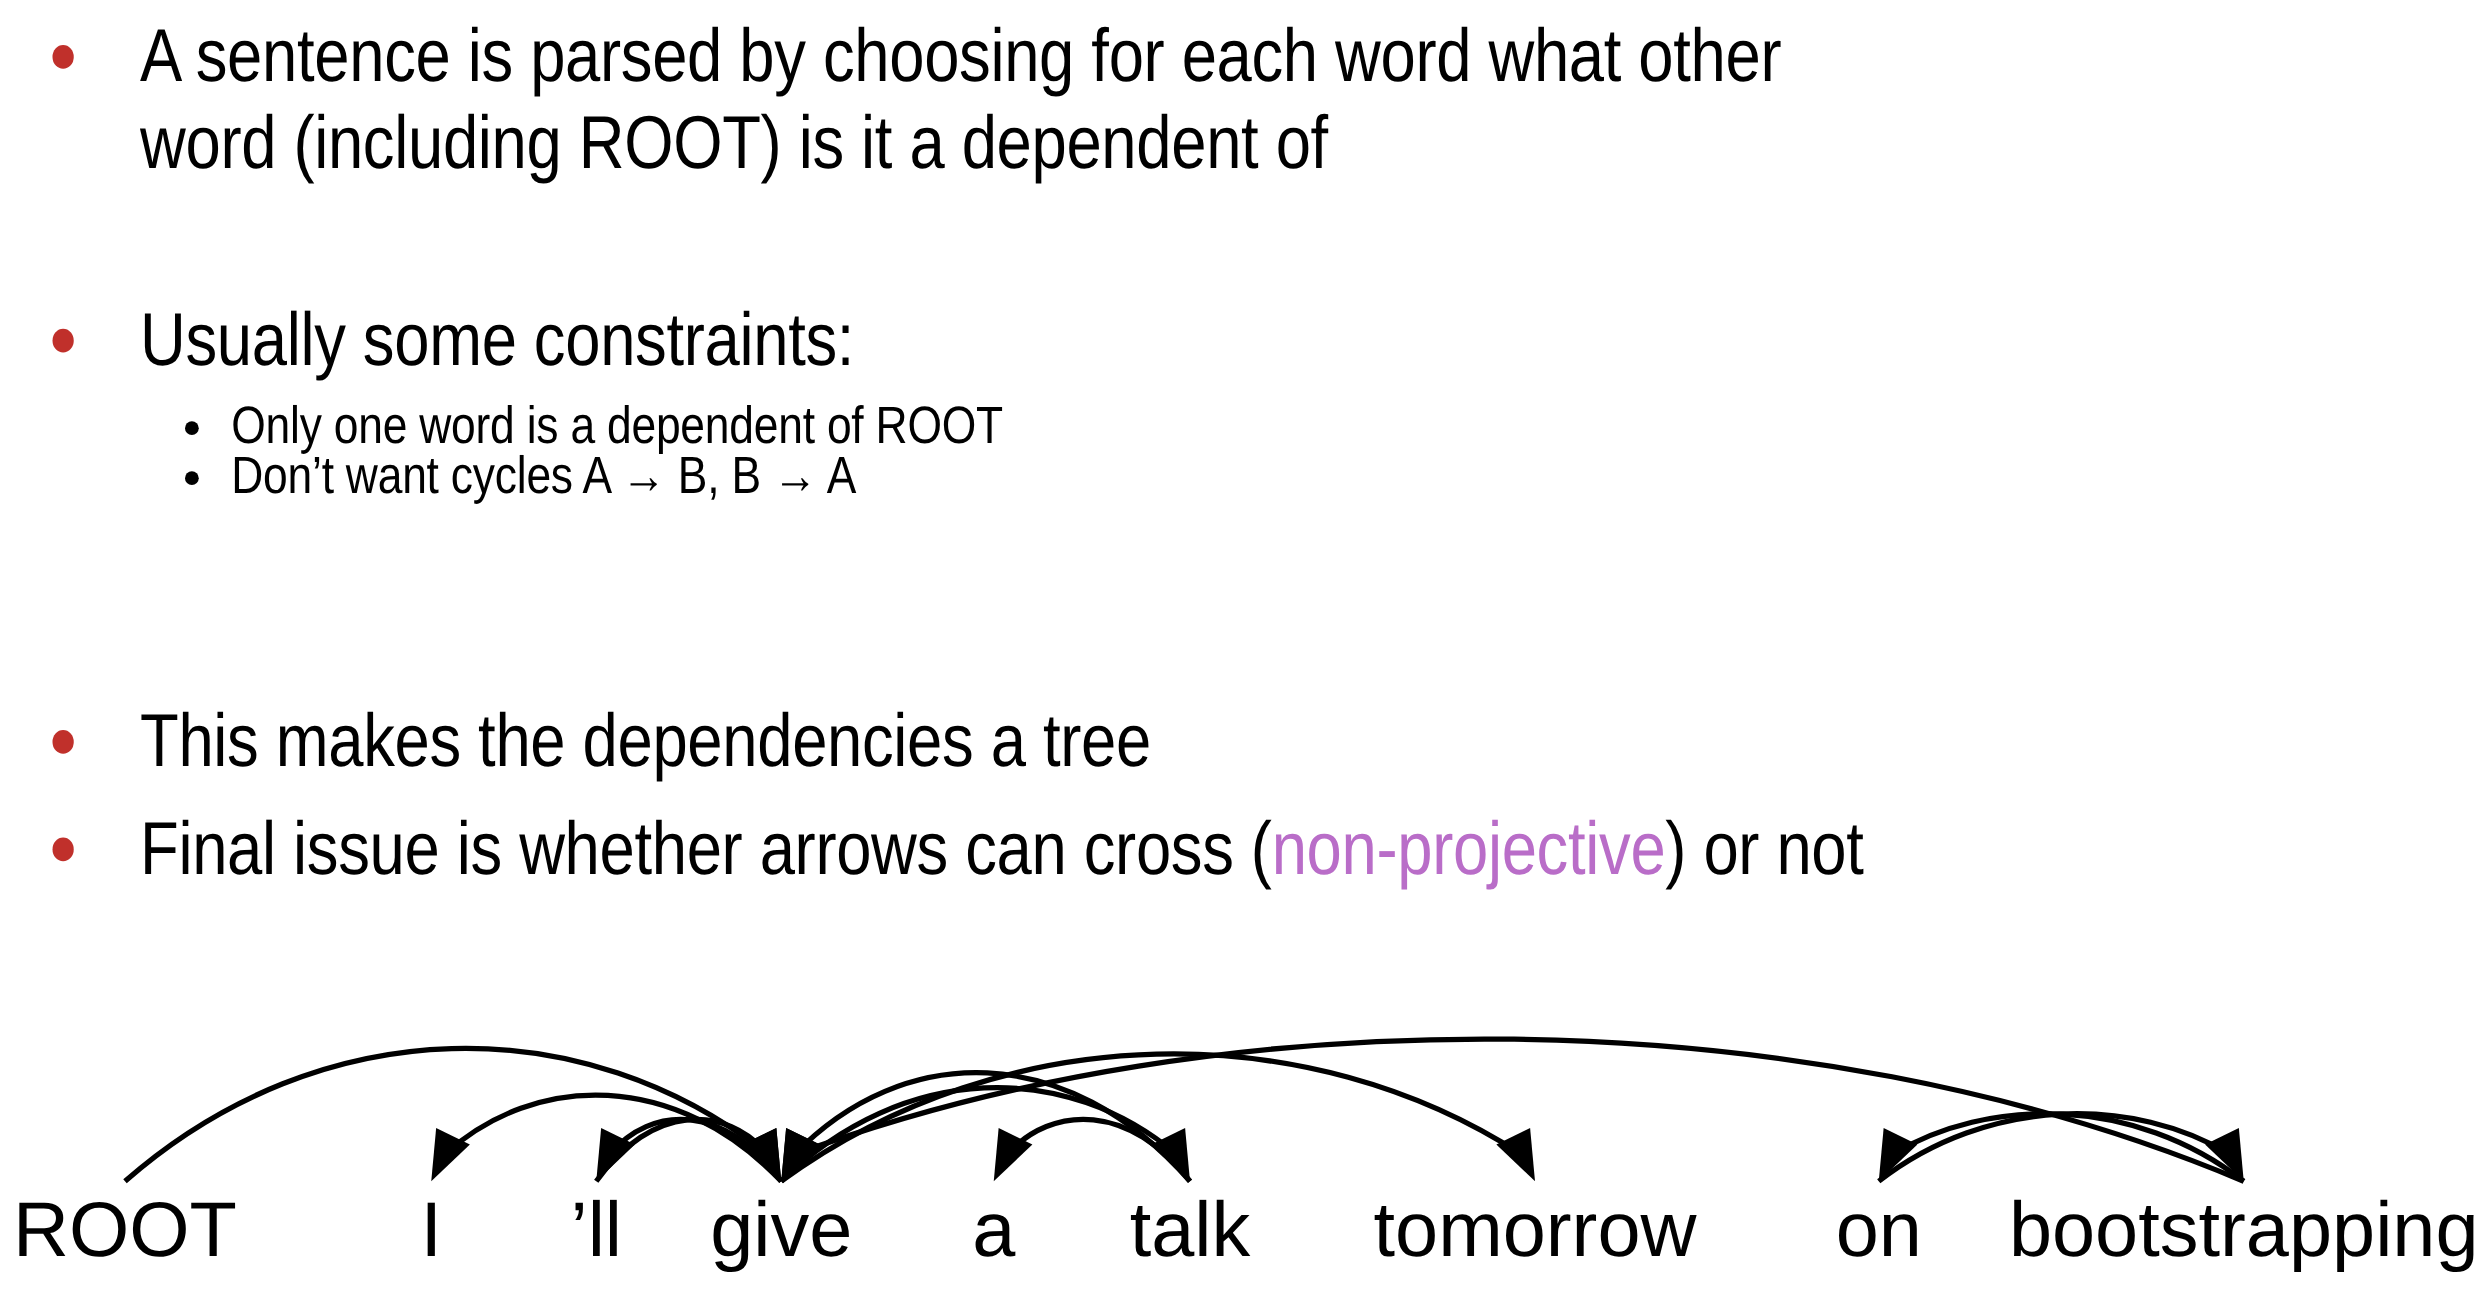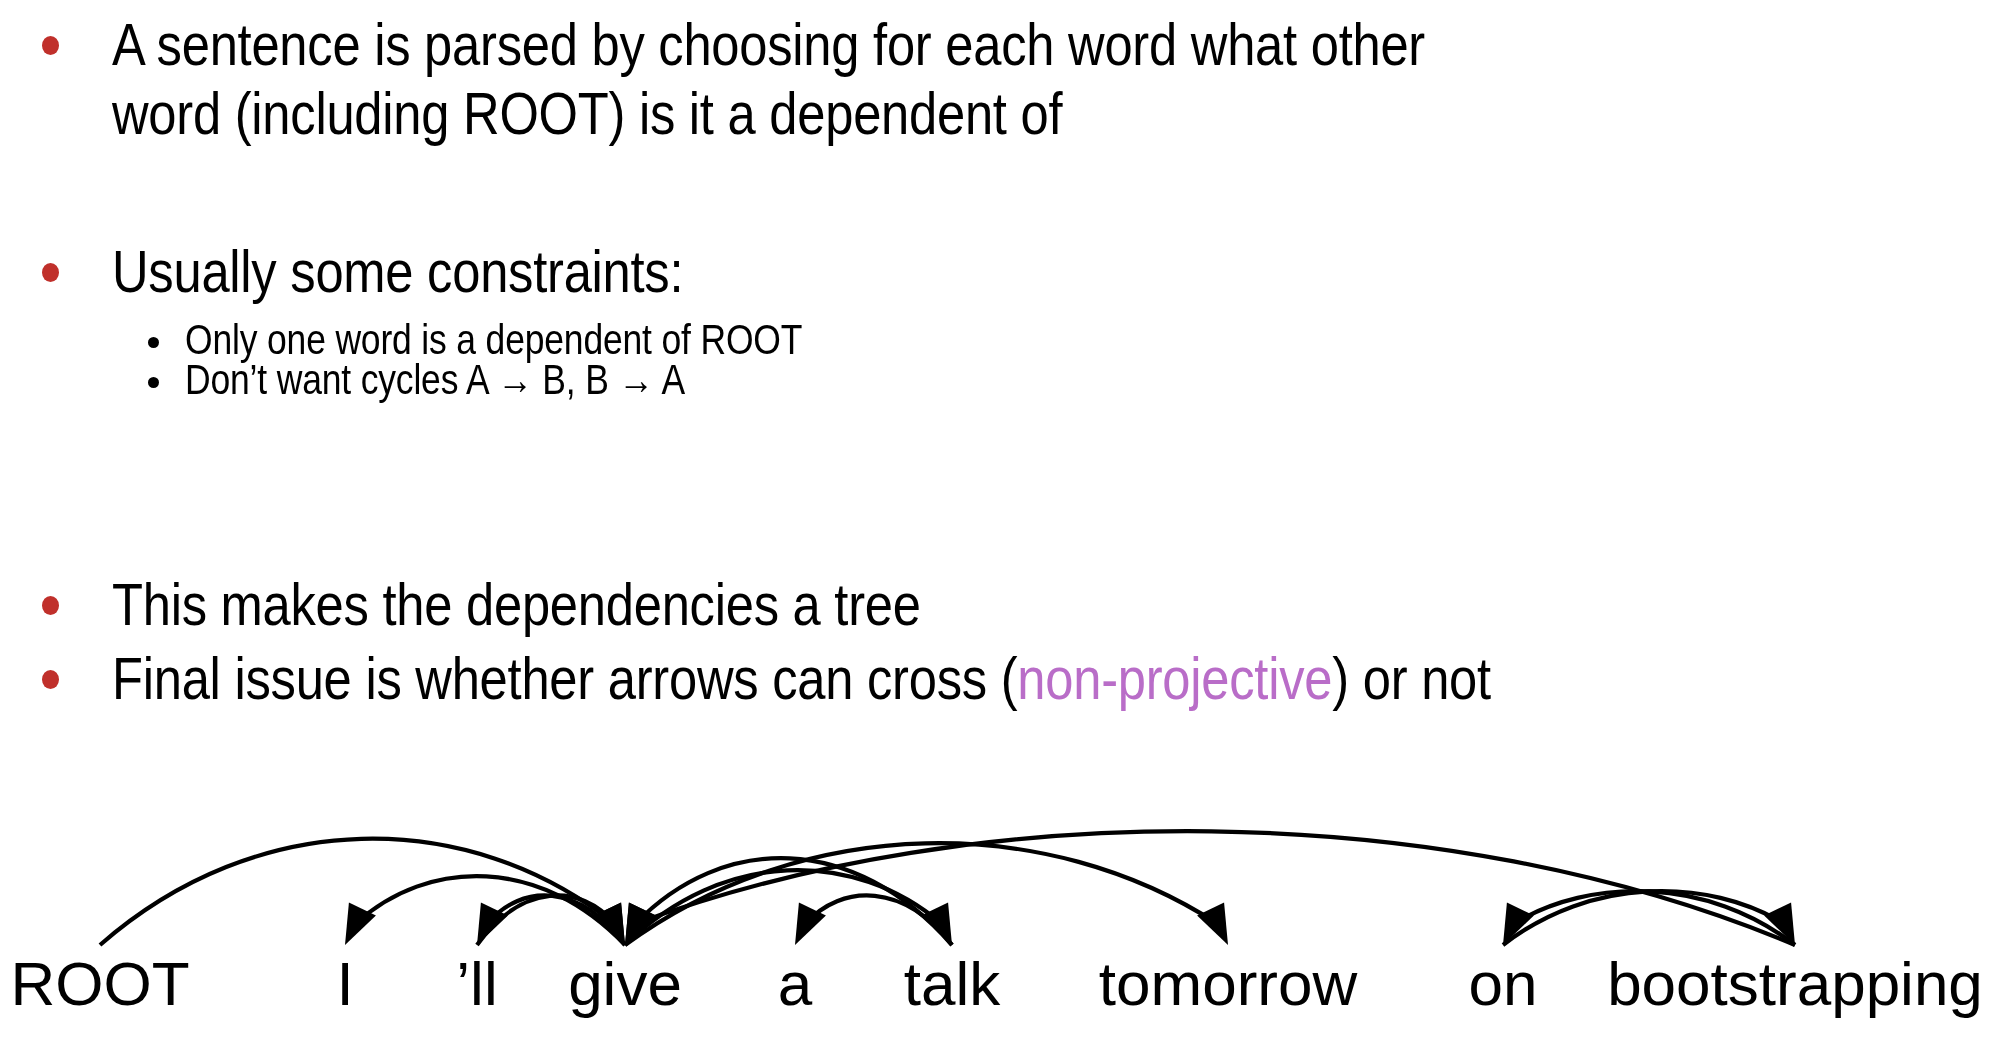--- a/index.html
+++ b/index.html
@@ -136,21 +136,21 @@
     <div class="bullet-row lvl2" style="left:148px; top:303px; width:1800px;margin-top:13px;">
       <span class="bullet-dot"></span>
       <span class="bullet-text">Only one word is a dependent of ROOT</span>
     </div>
 
     <div class="bullet-row lvl2" style="left:148px; top:356px; width:1800px;">
       <span class="bullet-dot"></span>
       <span class="bullet-text">Don’t want cycles A → B, B → A</span>
     </div>
 
-    <div class="bullet-row lvl1" style="left:42px; top:570px; width:1900px;">
+    <div class="bullet-row lvl1" style="left:42px; top:558px; width:1900px;">
       <span class="bullet-dot"></span>
       <span class="bullet-text">This makes the dependencies a tree</span>
     </div>
 
     <div class="bullet-row lvl1" style="left:42px; top:644px; width:1940px;text-align:center;">
       <span class="bullet-dot"></span>
       <span class="bullet-text"><span>Final issue is whether arrows can cross (</span><span class="hl-purple">non-projective</span><span>) or not</span></span>
     </div>
 
   </div>

